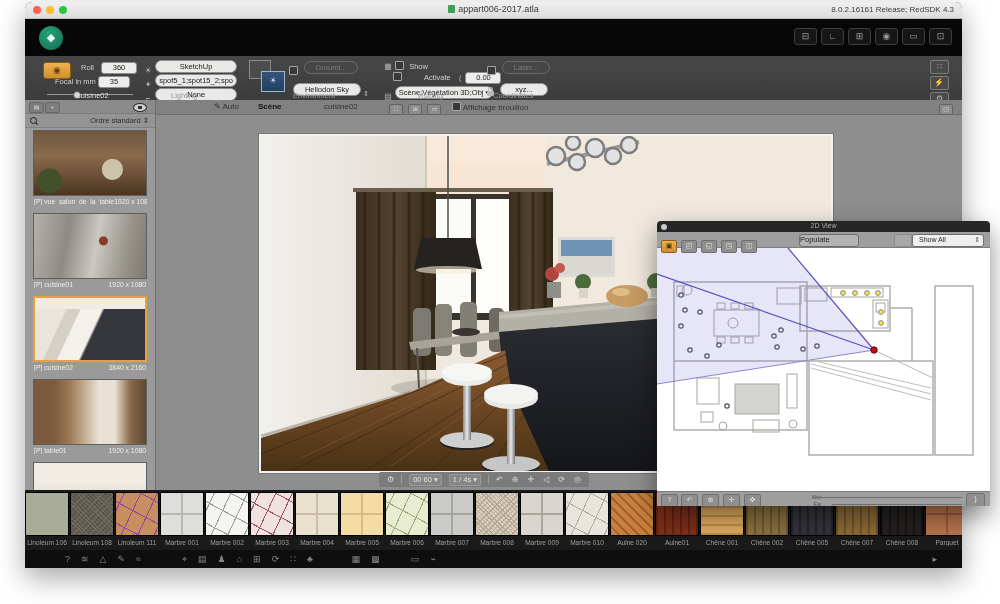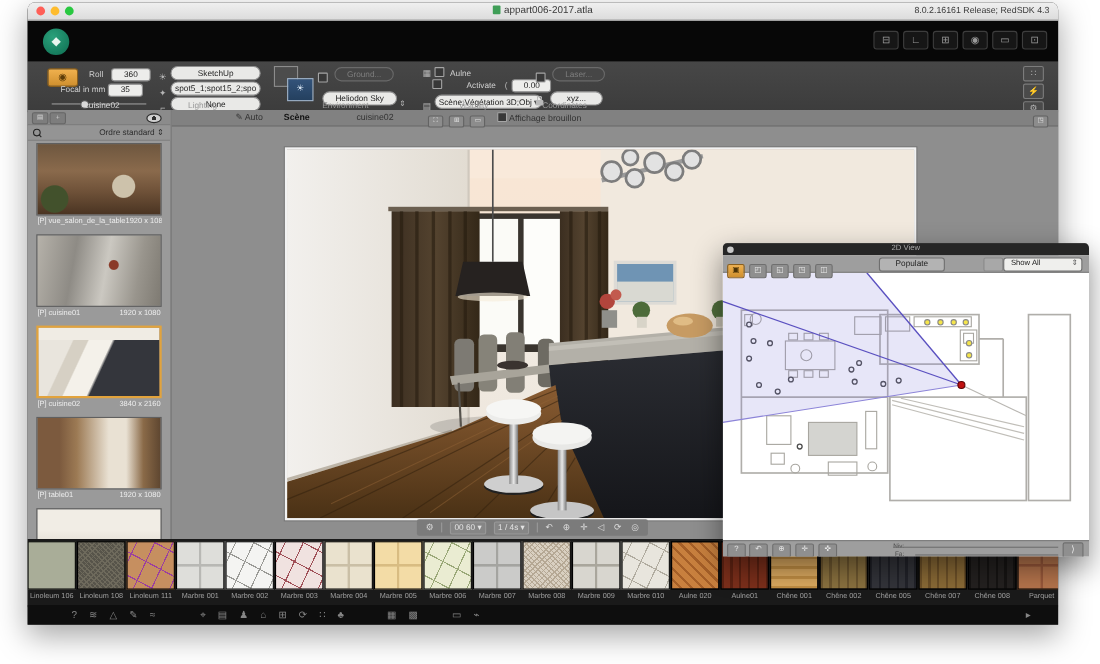--- a/index.html
+++ b/index.html
@@ -116,21 +116,21 @@
   .win2d{position:absolute;left:657px;top:221px;width:333px;height:285px;box-shadow:0 10px 26px rgba(0,0,0,.45);
          border-radius:4px 4px 0 0;overflow:hidden;z-index:20;}
   .w2title{height:11px;background:#262626;position:relative;}
   .w2close{position:absolute;left:4px;top:3px;width:6px;height:6px;border-radius:50%;background:#c9c9c9;}
   .w2t{position:absolute;left:0;right:0;top:1px;text-align:center;font-size:7px;color:#a8a8a8;}
   .w2tools{height:15px;background:#9e9e9e;border-bottom:1px solid #7d7d7d;position:relative;}
   .w2b{position:absolute;top:2px;width:14px;height:11px;border:1px solid #6f6f6f;border-radius:2px;background:#8f8f8f;
        color:#e8e8e8;font-size:7px;line-height:10px;text-align:center;}
   .w2b.on{background:linear-gradient(#f0b14e,#cf8f2e);color:#4c3306;border-color:#8a5f1d;}
   .w2pop{position:absolute;left:142px;top:2px;width:58px;height:11px;border:1px solid #6f6f6f;border-radius:3px;
-         background:#b3b3b3;color:#222;font-size:7.5px;line-height:10px;text-align:center;}
+         background:#b3b3b3;color:#222;font-size:7.5px;line-height:10px;text-align:left;}
   .w2showall{position:absolute;right:6px;top:2px;width:64px;height:11px;border:1px solid #6f6f6f;border-radius:3px;
          background:#efefed;color:#222;font-size:7px;line-height:10px;text-align:left;padding-left:6px;}
   .w2showall::after{content:"⇕";position:absolute;right:3px;top:0;font-size:7px;color:#555;}
   .w2dis{position:absolute;right:78px;top:2px;width:16px;height:11px;border:1px solid #8a8a8a;border-radius:2px;background:#a8a8a8;}
   .w2canvas{height:243px;background:#fff;}
   .w2bottom{height:16px;background:#9e9e9e;border-top:1px solid #7d7d7d;position:relative;font-size:7px;color:#3c3c3c;}
   .w2nav{position:absolute;top:2px;width:15px;height:11px;border:1px solid #6f6f6f;border-radius:2px;background:#8f8f8f;
          color:#e3e3e3;font-size:7px;line-height:10px;text-align:center;}
   .w2slab{position:absolute;font-size:5.8px;color:#4a4a4a;}
   .w2line{position:absolute;height:1px;background:#6f6f6f;width:150px;}
@@ -187,21 +187,21 @@
 
       <div class="sqA"></div>
       <div class="sqB">☀</div>
       <div class="trow" style="left:264px;top:5px;"><span class="cb"></span>
         <span class="pill dis" style="width:52px;margin-left:4px;">Ground...</span></div>
       <div class="trow" style="left:268px;top:27px;"><span class="pill" style="width:66px;">Heliodon Sky</span><span style="color:#bbb;font-size:7px;"> ⇕</span></div>
       <div class="cap" style="left:268px;">Environment</div>
 
       <div class="trow" style="left:358px;top:5px;"><span class="ticon">▦</span>
         <span class="cb"></span>
-        <span style="margin-left:3px;">Aulne</span></div>
+        <span style="margin-left:3px;">Show</span></div>
       <div class="trow" style="left:368px;top:16px;"><span class="cb"></span>
         <span style="margin-left:20px;">Activate</span>
         <span style="margin-left:6px;color:#bbb;">(</span>
         <span class="nin" style="width:34px;margin-left:2px;">0.00</span></div>
       <div class="trow" style="left:358px;top:30px;"><span class="ticon">▤</span>
         <span class="pill" style="width:96px;">Scène;Végétation 3D;Obj ▾</span></div>
       <div class="cap" style="left:392px;">Visibility</div>
 
       <div class="trow" style="left:462px;top:5px;"><span class="cb"></span>
         <span class="pill dis" style="width:46px;margin-left:4px;">Laser...</span></div>

